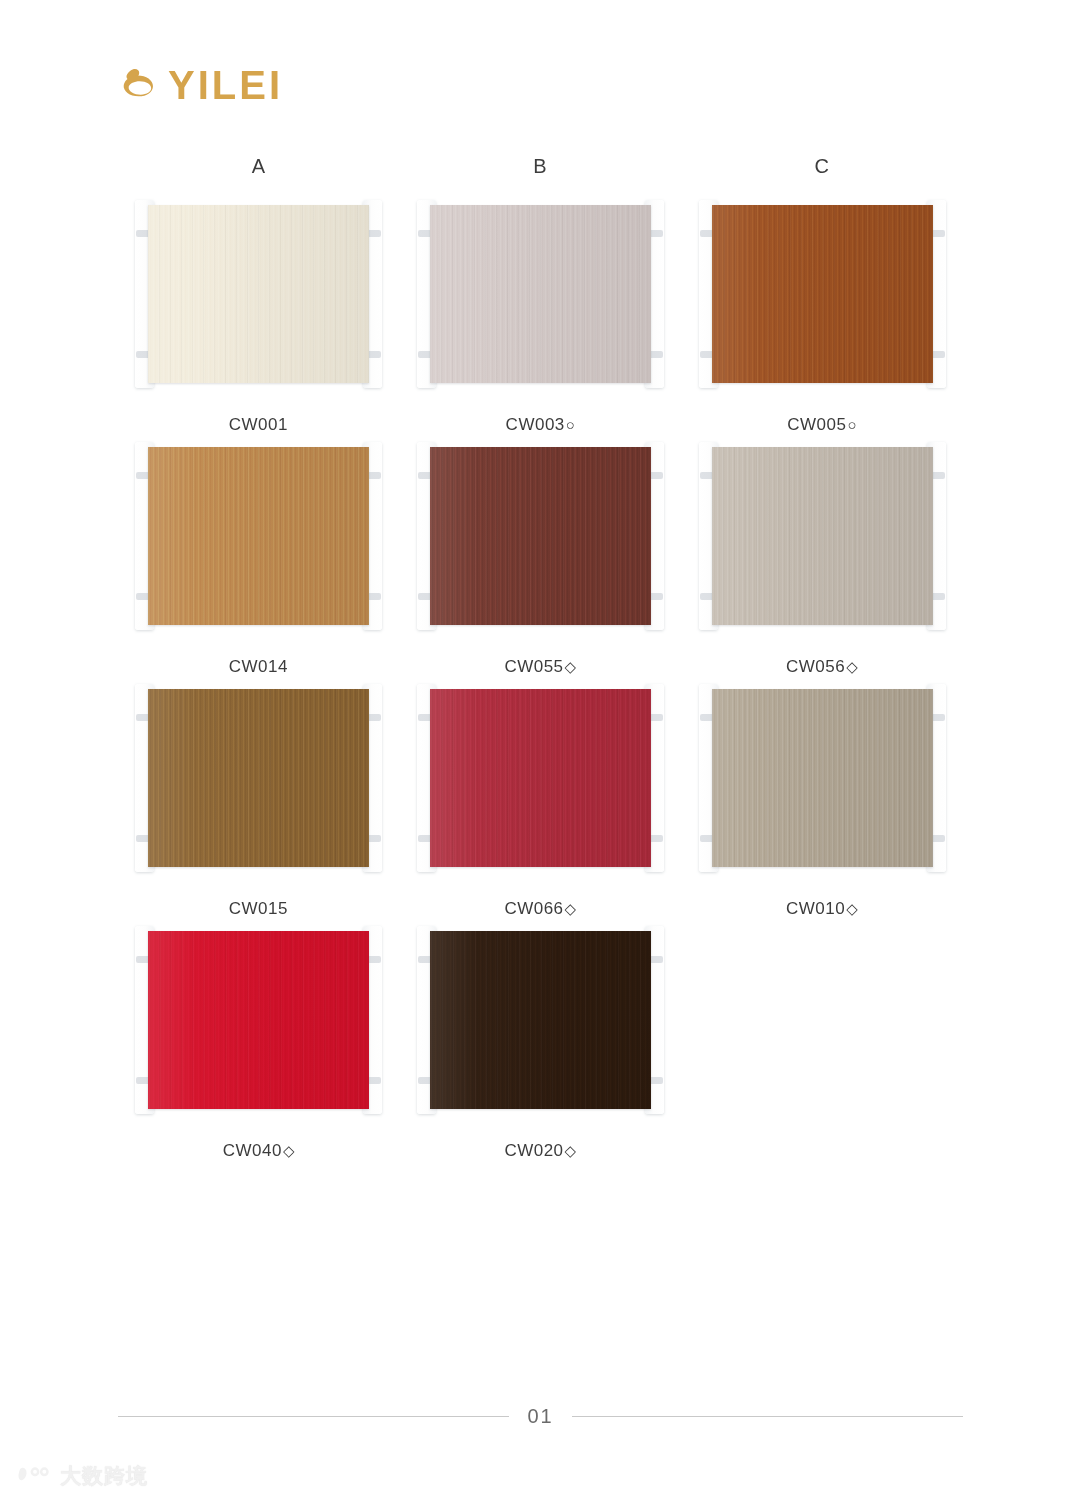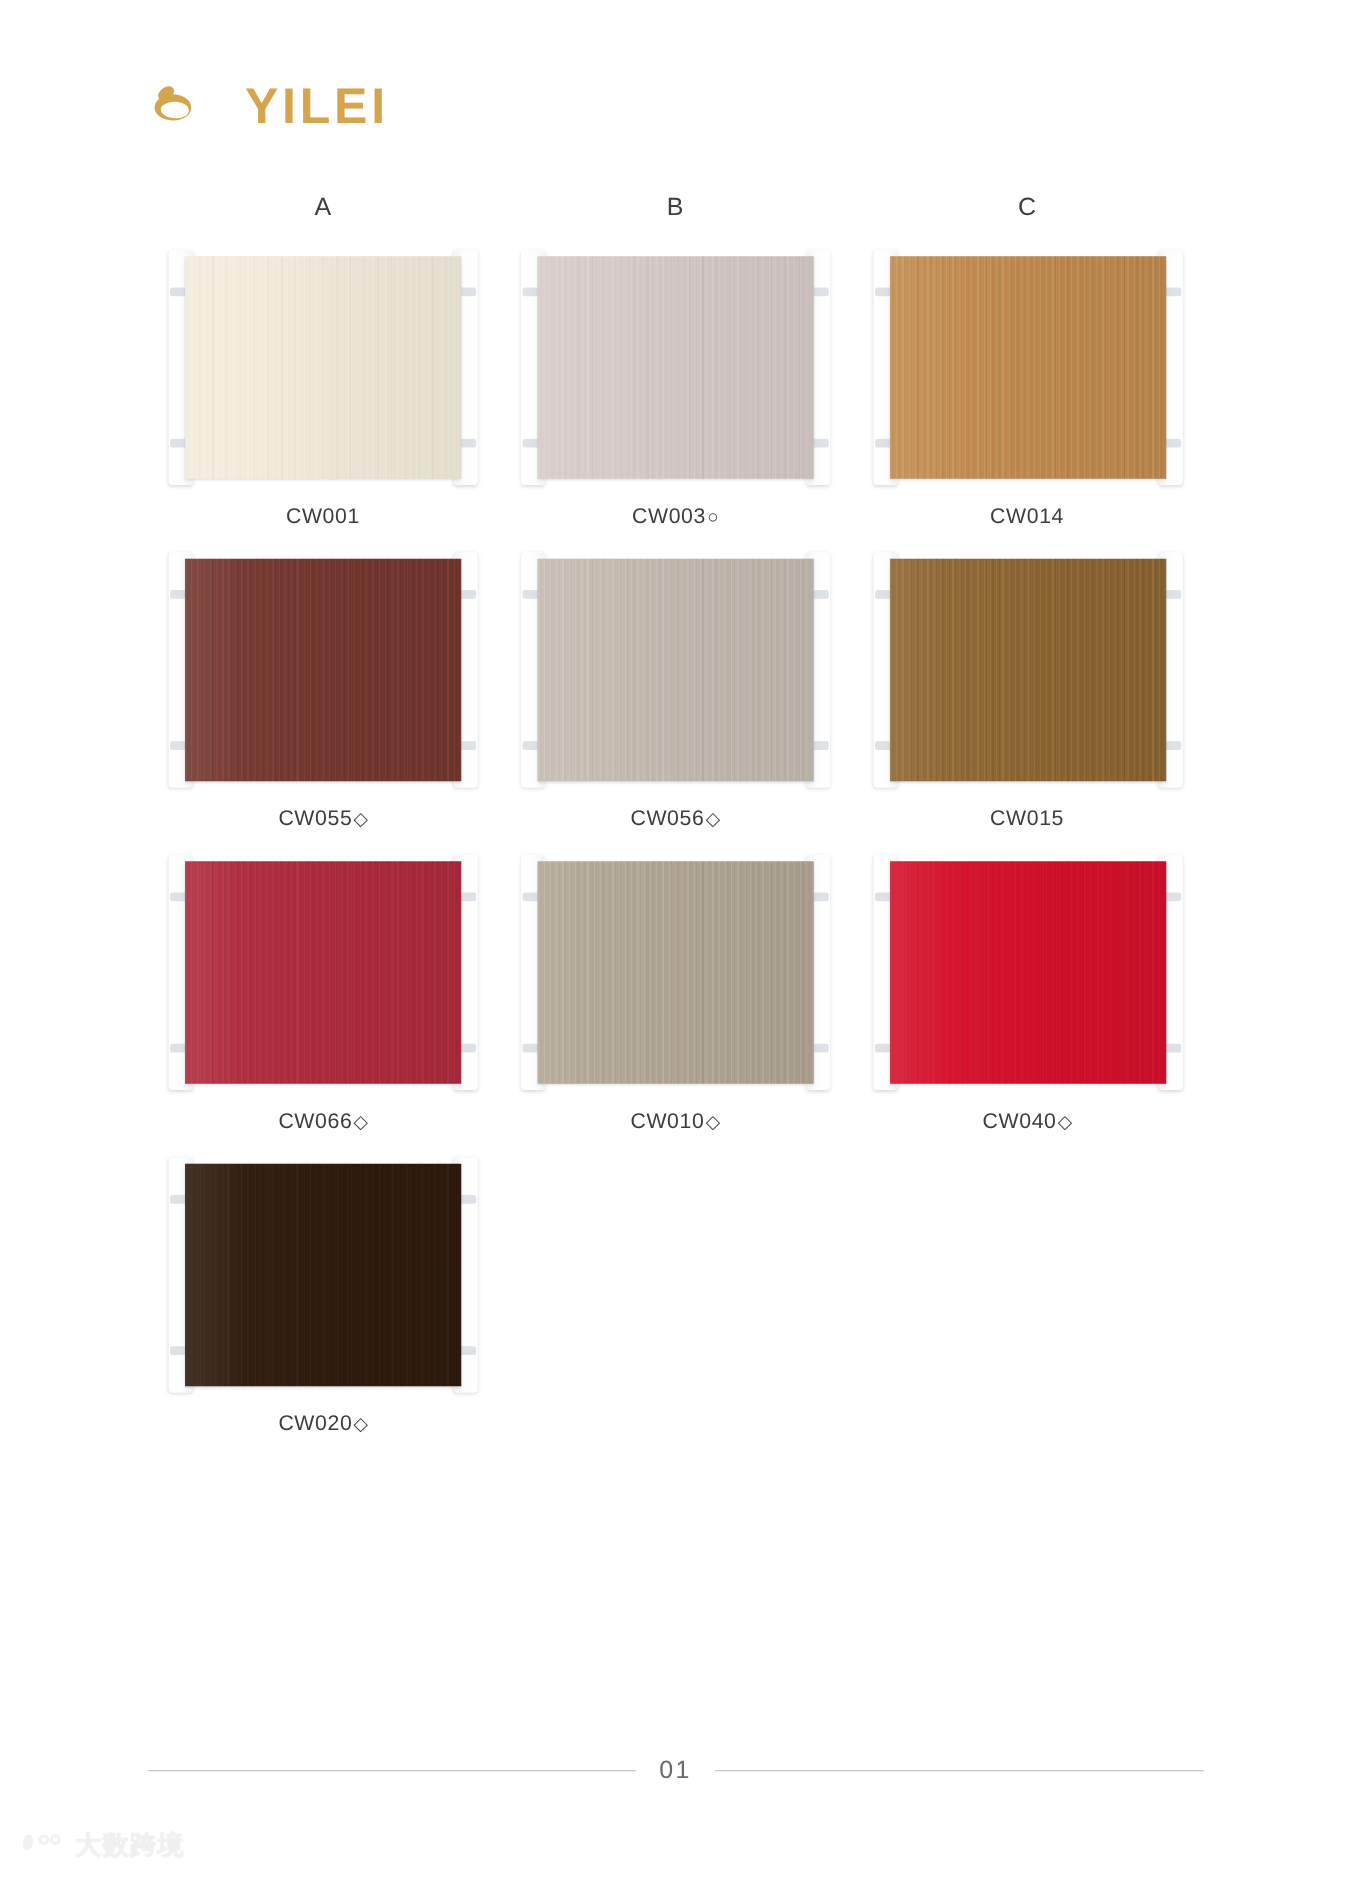--- a/index.html
+++ b/index.html
@@ -16,21 +16,21 @@
     color: #3a3a3a;
   }
 
   
   .page-header {
     position: absolute;
     left: 118px;
     top: 62px;
     display: flex;
     align-items: center;
-    gap: 32px;
+    gap: 4px;
   }
   .logo-mark {
     width: 46px;
     height: 46px;
     display: block;
   }
   .logo-text {
     font-size: 40px;
     font-weight: bold;
     letter-spacing: 3px;
@@ -145,21 +145,21 @@
     position: absolute;
     inset: 0;
     background: linear-gradient(90deg,
       rgba(255,255,255,.10) 0%,
       rgba(255,255,255,.02) 22%,
       rgba(0,0,0,.03) 60%,
       rgba(0,0,0,.06) 100%);
   }
 
   .swatch-label {
-    margin-top: 20px;
+    margin-top: 32px;
     font-size: 17px;
     color: #3c3c3c;
     letter-spacing: .5px;
     white-space: nowrap;
   }
   .swatch-label .sym { font-size: 15px; margin-left: 1px; }
 
   
   .page-footer {
     position: absolute;
@@ -241,20 +241,32 @@
       <div class="card">
         <div class="clip left"></div>
         <div class="clip right"></div>
         <div class="sample" style="background: rgb(213, 203, 201);">
           <div class="grain"></div>
           <div class="grain2"></div>
           <div class="sheen"></div>
         </div>
       </div>
       <div class="swatch-label"><span>CW003</span><span class="sym">○</span></div>
+    </div>
+    <div class="swatch-cell">
+      <div class="card">
+        <div class="clip left"></div>
+        <div class="clip right"></div>
+        <div class="sample" style="background: rgb(157, 81, 34);">
+          <div class="grain"></div>
+          <div class="grain2"></div>
+          <div class="sheen"></div>
+        </div>
+      </div>
+      <div class="swatch-label"><span>CW005</span><span class="sym">○</span></div>
     </div>
     <div class="swatch-cell">
       <div class="card">
         <div class="clip left"></div>
         <div class="clip right"></div>
         <div class="sample" style="background: rgb(192, 139, 80);">
           <div class="grain"></div>
           <div class="grain2"></div>
           <div class="sheen"></div>
         </div>

